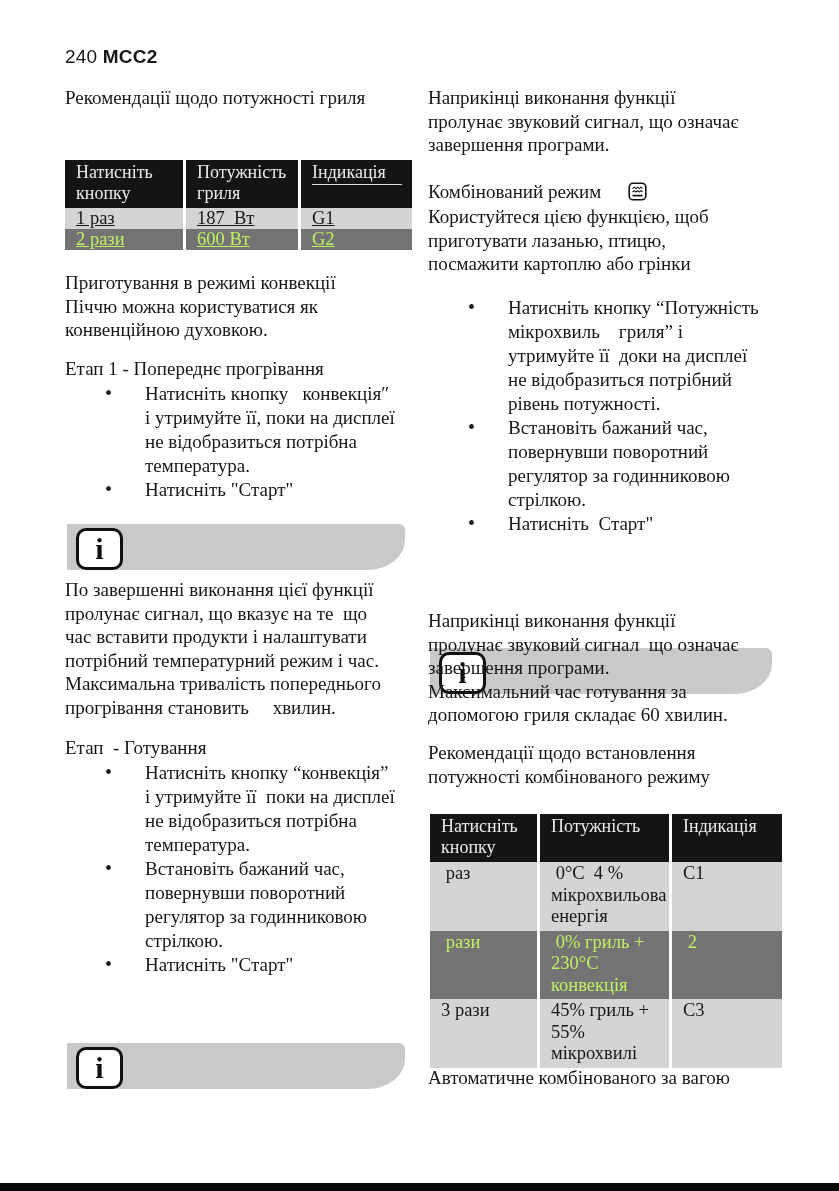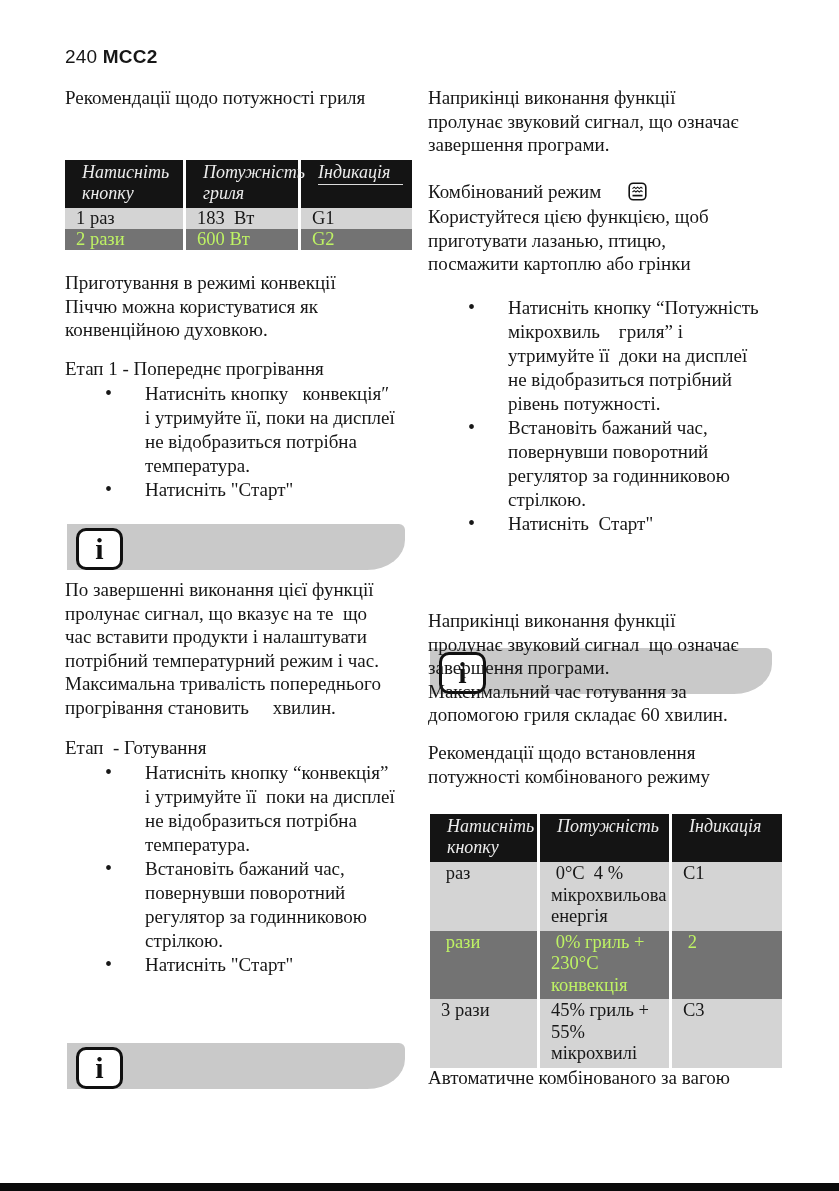--- a/index.html
+++ b/index.html
@@ -15,25 +15,25 @@
 
   
   .bullets{margin-left:40px;margin-top:1px;}
   .bullet{display:flex;align-items:flex-start;}
   .dot{width:40px;flex:0 0 40px;font-size:20px;line-height:23.5px;}
   .bt{flex:1;font-size:19px;line-height:24px;white-space:pre-wrap;}
 
   
   table{border-collapse:separate;border-spacing:0;table-layout:fixed;}
   td,th{vertical-align:top;text-align:left;font-weight:normal;white-space:pre-wrap;}
-  .thead td{background:#141414;color:#ececec;font-size:18px;line-height:21px;padding:2px 2px 4px 17px;font-style:italic;}
+  .thead td{background:#141414;color:#ececec;font-size:18px;line-height:21px;padding:2px 2px 4px 11px;}
   .t-sep{border-right:3px solid #ffffff;}
   .row-light td{background:#d4d4d4;}
   .row-dark td{background:#737373;color:#bef264;}
-  .t1 td.cell{font-size:18.5px;line-height:20px;padding:0 2px 1px 11px;}
+  .t1 td.cell{font-size:18.5px;line-height:20px;padding:0 2px 1px 11px;text-decoration:underline;}
   .t2 td.cell{font-size:18.5px;line-height:21.5px;padding:1px 2px 3px 11px;}
   .hdr-underline{display:inline-block;min-width:92%;border-bottom:1px solid #dcdcdc;padding-bottom:1px;}
 
   
   .info-banner{height:46px;background:#c9c9c9;border-radius:0 6px 38px 0 / 0 6px 30px 0;position:relative;}
   .info-icon{
     position:absolute;left:9px;top:4px;width:41px;height:36px;background:#ffffff;
     border:3px solid #101010;border-radius:10px;display:flex;align-items:center;justify-content:center;
     font-family:"Liberation Serif", serif;font-weight:bold;font-size:30px;line-height:30px;color:#101010;
   }
@@ -62,21 +62,21 @@
     <tbody>
         <tr class="thead">
       <td class="t-sep">Натисніть
 кнопку</td>
       <td class="t-sep">Потужність
 гриля</td>
       <td><span class="hdr-underline">Індикація</span></td>
     </tr>
     <tr class="row-light">
       <td class="cell t-sep">1 раз</td>
-      <td class="cell t-sep">183  Вт</td>
+      <td class="cell t-sep">187  Вт</td>
       <td class="cell">G1</td>
     </tr>
     <tr class="row-dark">
       <td class="cell t-sep">2 рази</td>
       <td class="cell t-sep">600 Вт</td>
       <td class="cell">G2</td>
     </tr>
   </tbody>
     </table>
 

